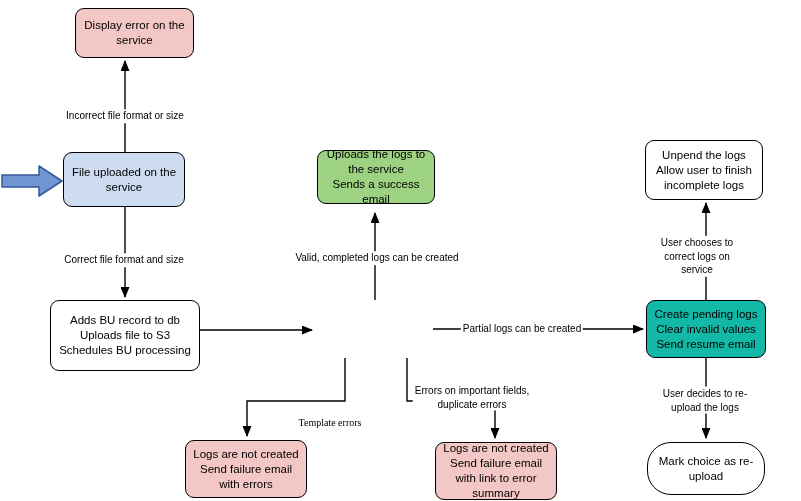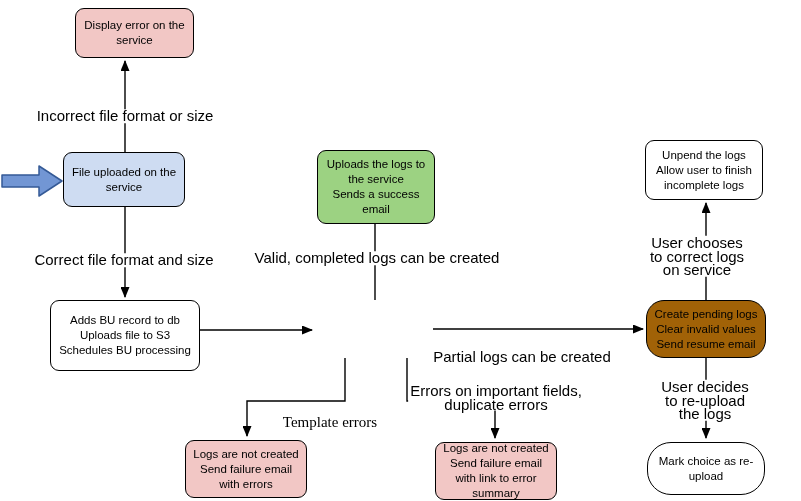--- a/index.html
+++ b/index.html
@@ -21,21 +21,21 @@
     text-align: center;
     font-size: 11.5px; line-height: 15px;
     white-space: pre-line;
     background: #ffffff;
     padding: 1px 2px;
   }
   .elabel {
     position: absolute;
     transform: translate(-50%, -50%);
     background: #ffffff;
-    font-size: 15px; line-height: 13.5px;
+    font-size: 10px; line-height: 13.5px;
     text-align: center;
     white-space: pre-line;
     padding: 0 2px;
   }
 </style>
 </head>
 <body>
 
 <div id="canvas">
 
@@ -69,21 +69,21 @@
 service</span>
   </div>
 
   <div class="node" style="left: 50px; top: 300px; width: 150px; height: 71px; background-color: rgb(255, 255, 255);">
     <span>Adds BU record to db
 Uploads file to S3
 Schedules BU processing</span>
   </div>
 
 
-  <div class="node" style="left: 317px; top: 150px; width: 118px; height: 74px; background-color: rgb(156, 210, 130);">
+  <div class="node" style="left: 317px; top: 150px; width: 118px; height: 54px; background-color: rgb(156, 210, 130);">
     <span>Uploads the logs to
 the service
 Sends a success
 email</span>
   </div>
 
   <div class="node" style="left: 185px; top: 440px; width: 122px; height: 58px; background-color: rgb(242, 199, 197);">
     <span>Logs are not created
 Send failure email
 with errors</span>
@@ -95,41 +95,41 @@
 with link to error
 summary</span>
   </div>
 
   <div class="node" style="left: 645px; top: 140px; width: 118px; height: 60px; background-color: rgb(255, 255, 255); justify-content: center;">
     <span>Unpend the logs
 Allow user to finish
 incomplete logs</span>
   </div>
 
-  <div class="node" style="left: 646px; top: 300px; width: 120px; height: 58px; background-color: #a16207; border-radius: 18px;">
+  <div class="node" style="left: 646px; top: 300px; width: 120px; height: 58px; background-color: #14b8a6;">
     <span>Create pending logs
 Clear invalid values
 Send resume email</span>
   </div>
 
   <div class="node" style="left: 647px; top: 442px; width: 118px; height: 53px; background-color: rgb(255, 255, 255); border-radius: 24px;">
     <span>Mark choice as re-
 upload</span>
   </div>
 
   <div class="elabel" style="left:125px; top:116px;">Incorrect file format or size</div>
 
   <div class="elabel" style="left:124px; top:260px;">Correct file format and size</div>
 
   <div class="elabel" style="left:377px; top:258px;">Valid, completed logs can be created</div>
 
-  <div class="elabel" style="left:522px; top:329px;margin-top:28px;">Partial logs can be created</div>
+  <div class="elabel" style="left:522px; top:329px;">Partial logs can be created</div>
 
   <div class="elabel" style="left:330px; top:423px;font-family:Liberation Serif, serif;">Template errors</div>
 
-  <div class="elabel" style="left:472px; top:397px;margin-left:24px;">Errors on important fields,
+  <div class="elabel" style="left:472px; top:397px;">Errors on important fields,
 duplicate errors</div>
 
   <div class="elabel" style="left:697px; top:256px;">User chooses to correct logs on service</div>
 
   <div class="elabel" style="left:705px; top:400px;">User decides to re-upload the logs</div>
 
 </div>
 
 </body></html>

